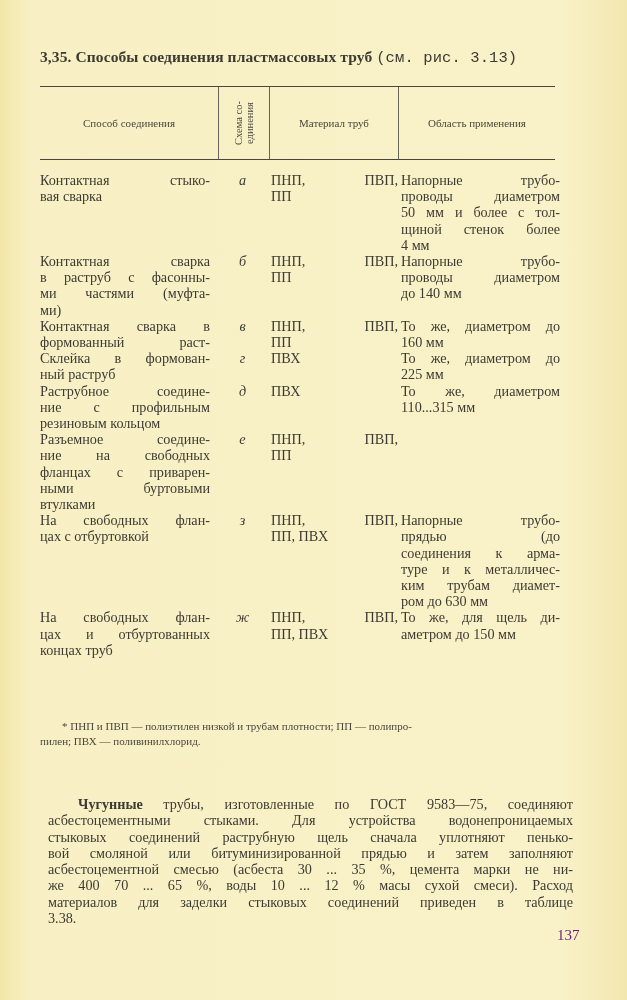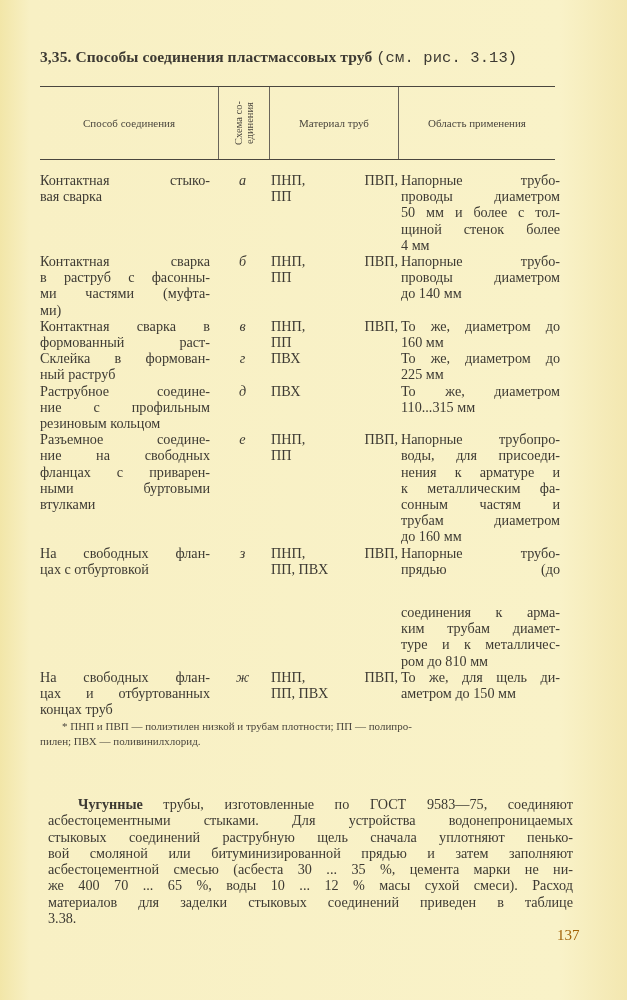--- a/index.html
+++ b/index.html
@@ -137,21 +137,21 @@
     }
     .paragraph .line.first { text-indent: 30px; }
     .paragraph .line.last { text-align-last: left; }
     .paragraph .bold { font-weight: bold; }
 
     .page-number {
       position: absolute;
       top: 927px;
       left: 517px;
       font-size: 15px;
-      color: #a16207;
+      color: #701a75;
     }
   </style>
 </head>
 <body>
 
 <div class="page">
 
   <div class="table-title">
     <span class="num">3,35.</span>
     <span class="bold">Способы соединения пластмассовых труб</span>
@@ -281,50 +281,41 @@
           <span class="hy">втулками</span>
         </div>
         <div class="td c2">е</div>
         <div class="td c3">
           <div class="l1">
             <span>ПНП,</span>
             <span>ПВП,</span>
           </div>
           <div>ПП</div>
         </div>
-        <div class="td c4">
-          <span class="hy" style="text-align: justify; text-align-last: justify;">Напорные трубопро-</span>
-          <span class="hy" style="text-align: justify; text-align-last: justify;">воды, для присоеди-</span>
-          <span class="hy" style="text-align: justify; text-align-last: justify;">нения к арматуре и</span>
-          <span class="hy" style="text-align: justify; text-align-last: justify;">к металлическим фа-</span>
-          <span class="hy" style="text-align: justify; text-align-last: justify;">сонным частям и</span>
-          <span class="hy" style="text-align: justify; text-align-last: justify;">трубам диаметром</span>
-          <span class="hy">до 160 мм</span>
-        </div>
       </div>
       <div class="tr">
         <div class="td c1">
           <span class="hy" style="text-align: justify; text-align-last: justify;">На свободных флан-</span>
           <span class="hy">цах с отбуртовкой</span>
         </div>
         <div class="td c2">з</div>
         <div class="td c3">
           <div class="l1">
             <span>ПНП,</span>
             <span>ПВП,</span>
           </div>
           <div>ПП, ПВХ</div>
         </div>
         <div class="td c4">
           <span class="hy" style="text-align: justify; text-align-last: justify;">Напорные трубо-</span>
           <span class="hy" style="text-align: justify; text-align-last: justify;">прядью (до</span>
-          <span class="hy" style="text-align: justify; text-align-last: justify; margin-top: 27px;">соединения к арма-</span>
+          <span class="hy" style="text-align: justify; text-align-last: justify;">соединения к арма-</span>
+          <span class="hy" style="text-align: justify; text-align-last: justify;">туре и к металличес-</span>
           <span class="hy" style="text-align: justify; text-align-last: justify;">ким трубам диамет-</span>
-          <span class="hy" style="text-align: justify; text-align-last: justify;">туре и к металличес-</span>
-          <span class="hy">ром до 810 мм</span>
+          <span class="hy">ром до 630 мм</span>
         </div>
       </div>
       <div class="tr">
         <div class="td c1">
           <span class="hy" style="text-align: justify; text-align-last: justify;">На свободных флан-</span>
           <span class="hy" style="text-align: justify; text-align-last: justify;">цах и отбуртованных</span>
           <span class="hy">концах труб</span>
         </div>
         <div class="td c2">ж</div>
         <div class="td c3">

